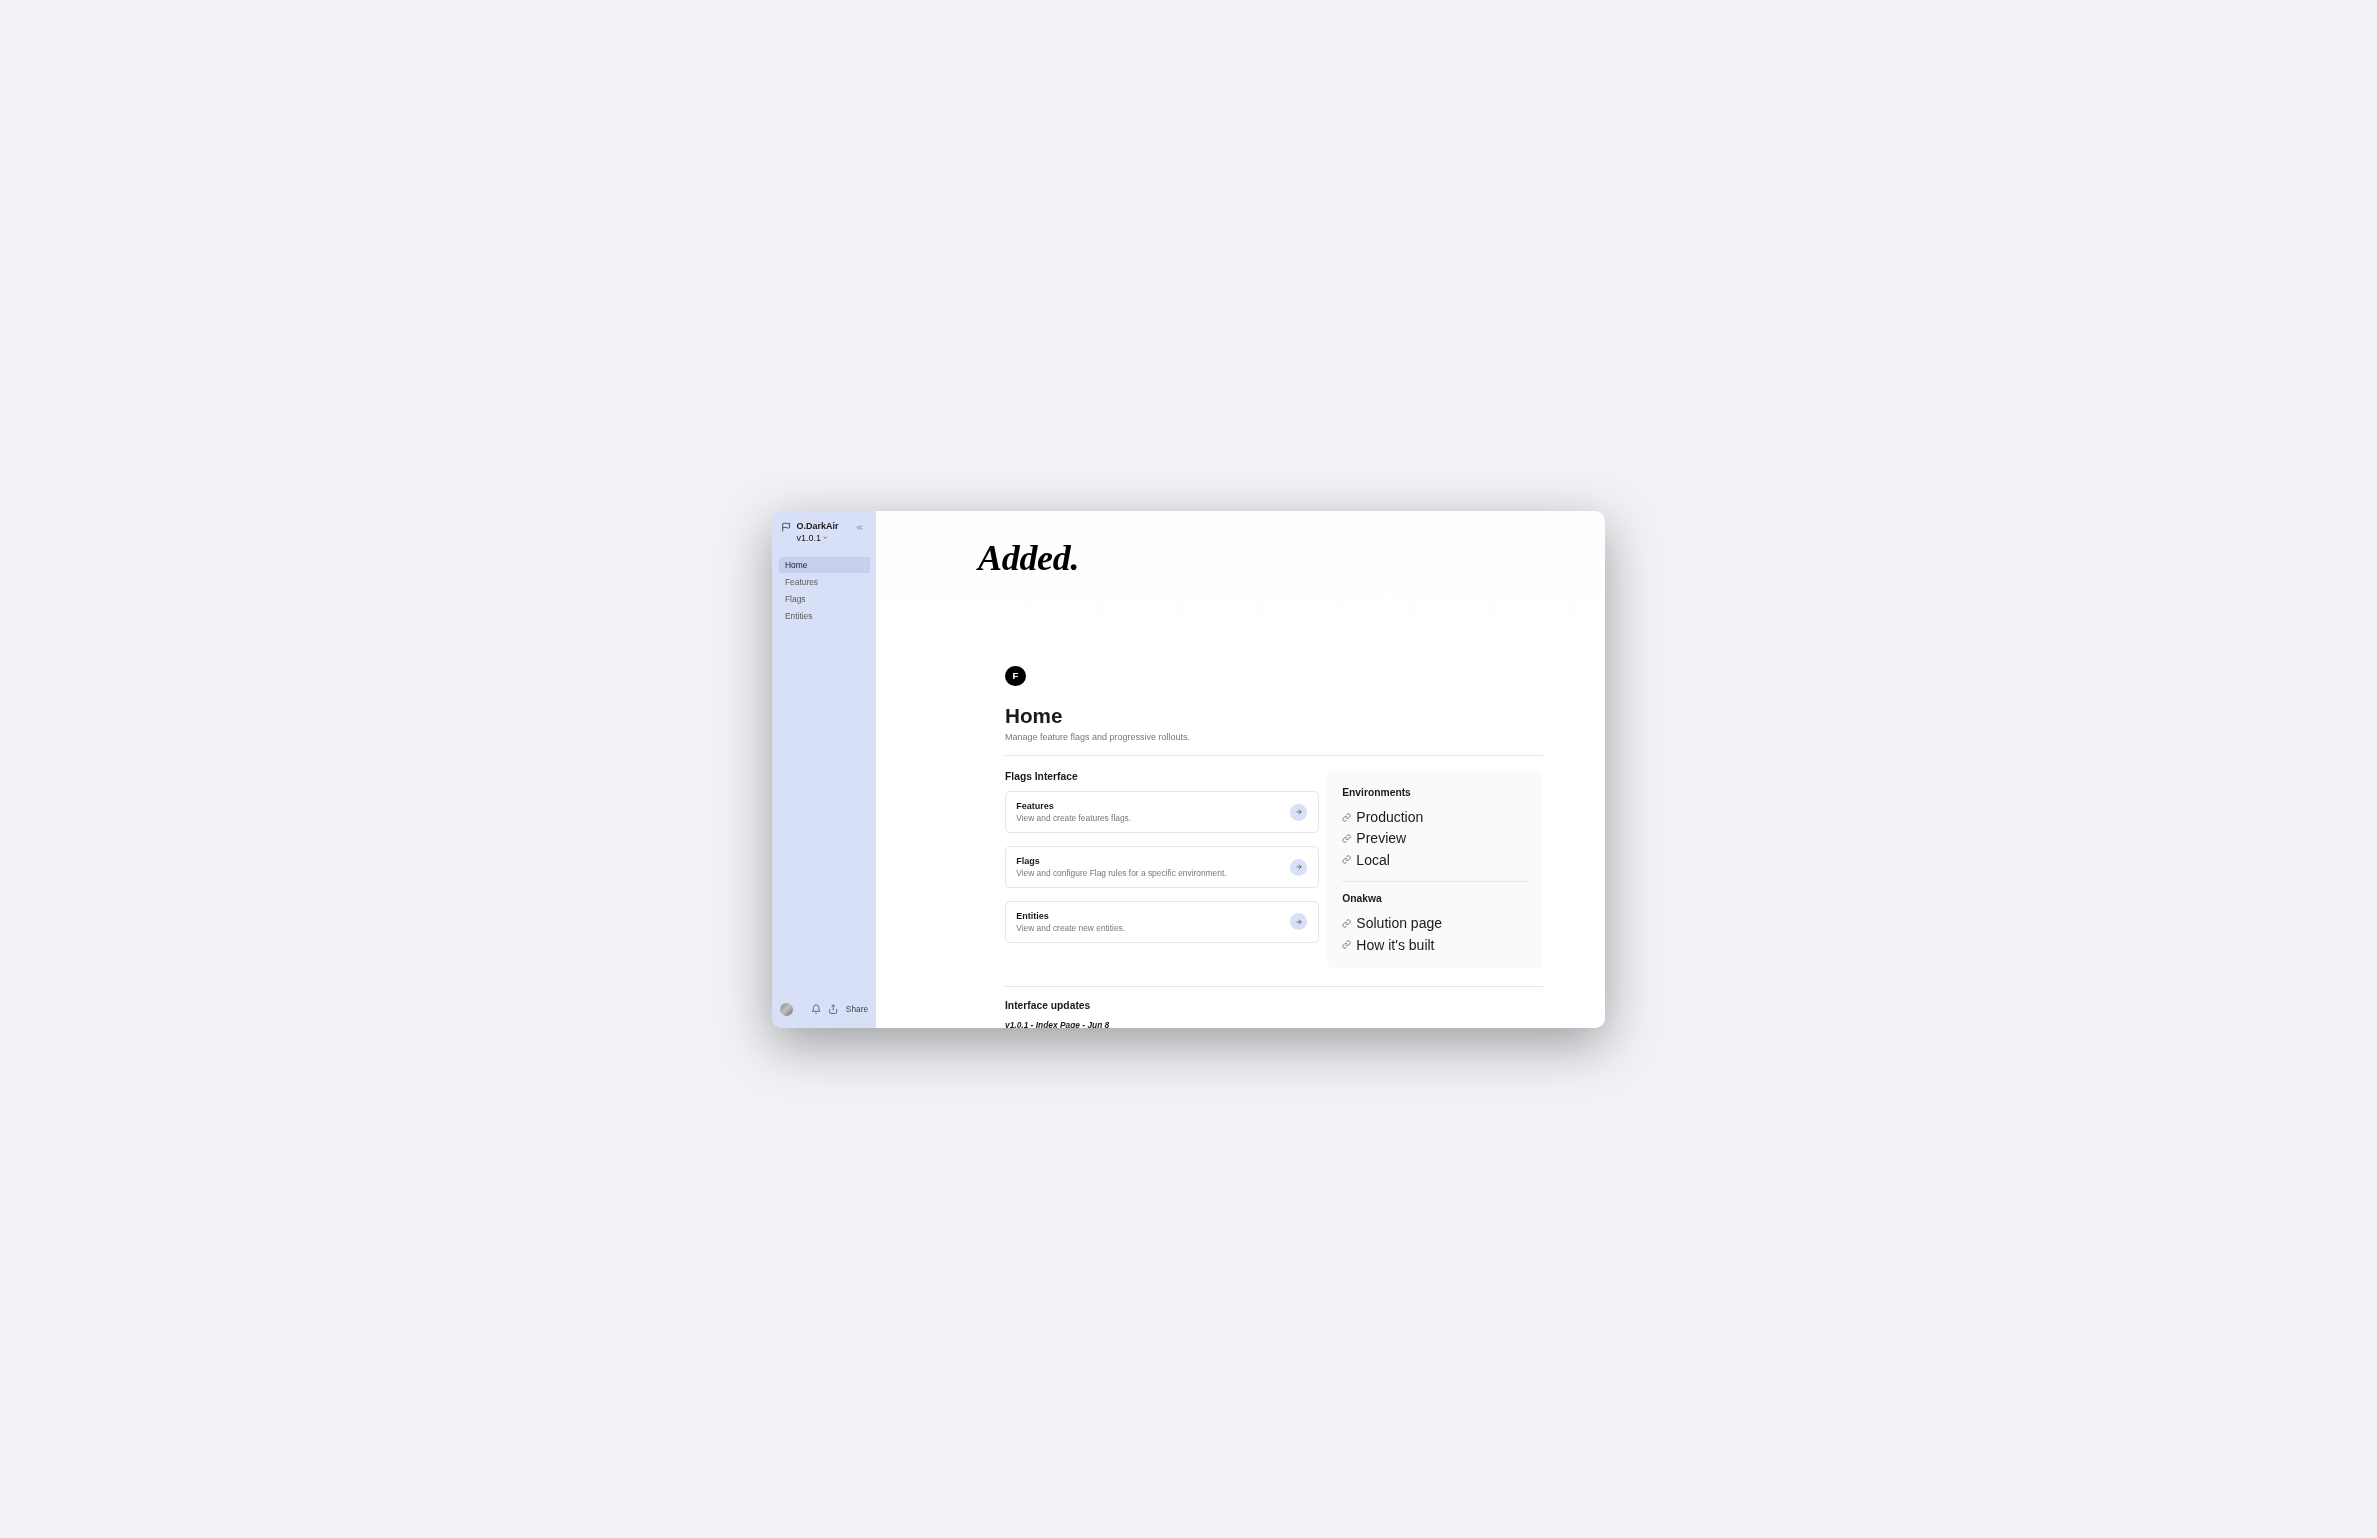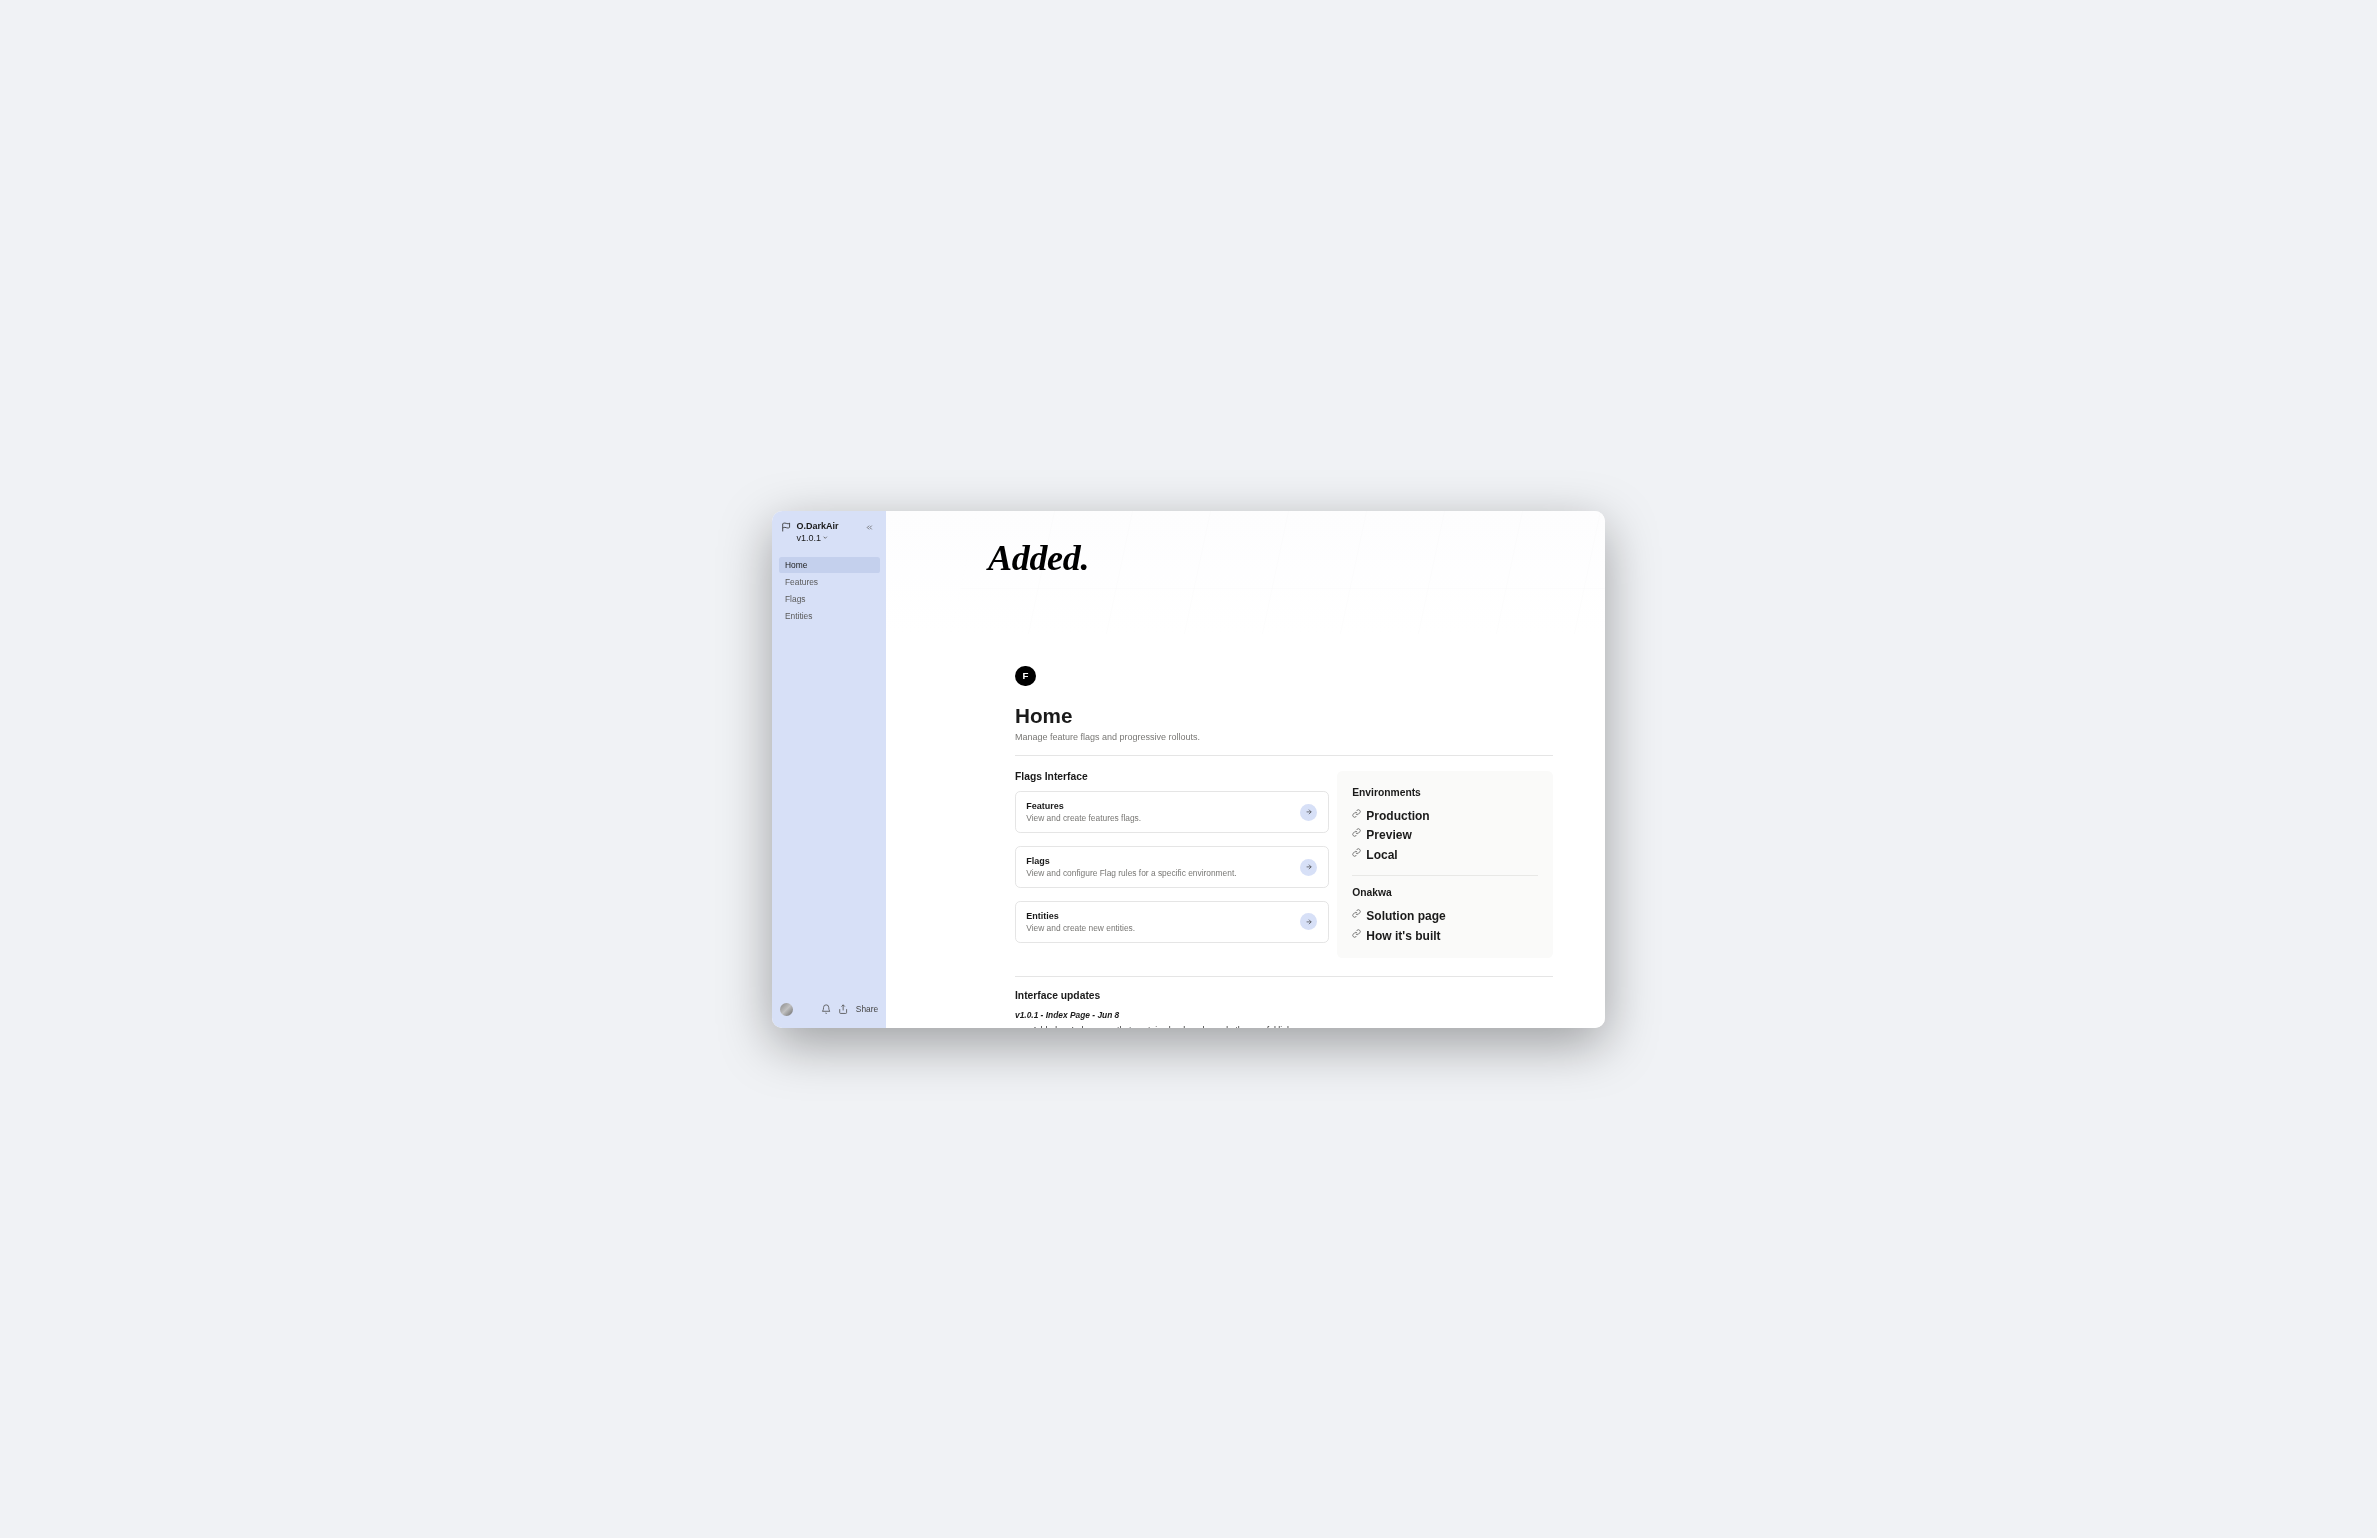--- a/index.html
+++ b/index.html
@@ -24,21 +24,21 @@
       background: #fff;
       border-radius: 10.3px;
       box-shadow: 0 16px 52px rgba(0,0,0,0.35);
       display: flex;
       overflow: hidden;
       position: relative;
     }
     
     
     .sidebar {
-      width: 114px;
+      width: 104px;
       background: #D7E0F7;
       display: flex;
       flex-direction: column;
       padding: 7.8px 6.5px;
       position: relative;
     }
     
     .sidebar-header {
       display: flex;
       align-items: flex-start;
@@ -292,23 +292,24 @@
     
     .info-title {
       font-size: 10.3px;
       font-weight: 600;
       color: #1a1a1a;
       margin-bottom: 9px;
     }
     
     .link-item {
       display: flex;
+      align-items: center;
       gap: 5.2px;
-      font-size: 12px;
-      font-weight: 700;
+      font-size: 14px;
+      font-weight: 400;
       color: #1a1a1a;
       padding: 2.6px 0;
       cursor: pointer;
     }
     
     .link-item svg {
       flex-shrink: 0;
     }
     
     .info-divider {

